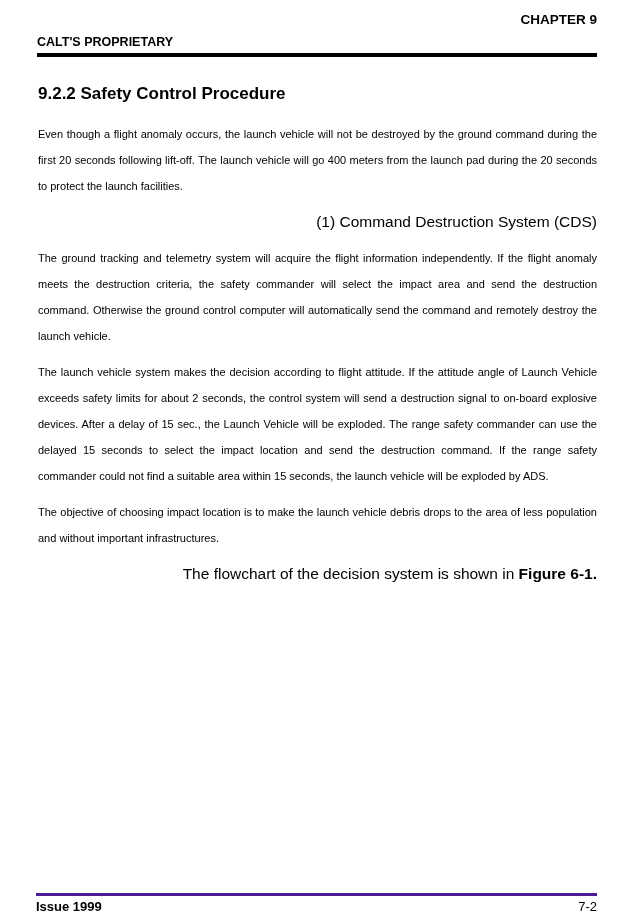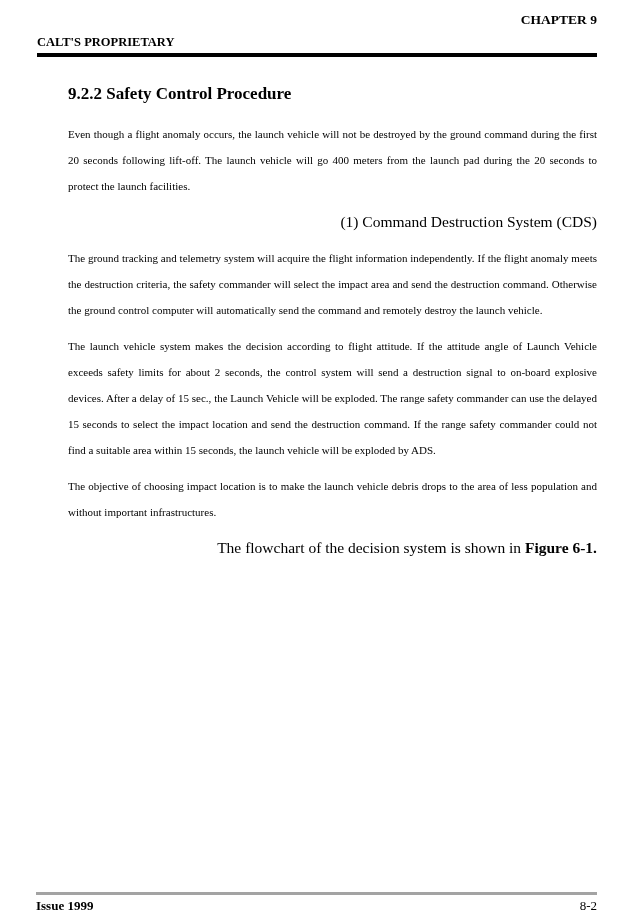--- a/index.html
+++ b/index.html
@@ -5,21 +5,21 @@
   html, body {
     margin: 0;
     padding: 0;
     background: #ffffff;
   }
   .page {
     position: relative;
     width: 634px;
     height: 919px;
     background: #ffffff;
-    font-family: Liberation Serif, serif;
+    font-family: Liberation Sans, sans-serif;
     color: #000000;
     overflow: hidden;
     box-sizing: border-box;
   }
   .header {
     padding: 12px 37px 0 37px;
   }
   .chapter-label {
     text-align: right;
     font-weight: bold;
@@ -33,21 +33,20 @@
     line-height: 15px;
     margin-top: 7px;
   }
   .header-rule {
     border: 0;
     border-top: 4px solid #000000;
     margin: 3px 0 0 0;
   }
   .content {
     padding: 0 37px 0 38px;
-    margin-left: 30px;
   }
   .section-heading {
     font-size: 17px;
     font-weight: bold;
     margin: 27px 0 0 0;
     line-height: 20px;
   }
   .body-para {
     font-size: 11px;
     line-height: 26px;
@@ -64,21 +63,21 @@
     margin: 0 0 10px 0;
   }
   .bold-ref {
     font-weight: bold;
   }
   .footer {
     position: absolute;
     left: 36px;
     right: 37px;
     bottom: 5px;
-    border-top: 3px solid #a3a3a3;
+    border-top: 3px solid #4c1d95;
     padding-top: 3px;
     display: flex;
     justify-content: space-between;
     align-items: baseline;
   }
   .footer-issue {
     font-weight: bold;
     font-size: 13px;
   }
   .footer-page {
@@ -109,16 +108,16 @@
 
     <p class="body-para">The launch vehicle system makes the decision according to flight attitude. If the attitude angle of Launch Vehicle exceeds safety limits for about 2 seconds, the control system will send a destruction signal to on-board explosive devices. After a delay of 15 sec., the Launch Vehicle will be exploded. The range safety commander can use the delayed 15 seconds to select the impact location and send the destruction command. If the range safety commander could not find a suitable area within 15 seconds, the launch vehicle will be exploded by ADS.</p>
 
     <p class="body-para">The objective of choosing impact location is to make the launch vehicle debris drops to the area of less population and without important infrastructures.</p>
 
     <p class="list-line"><span>The flowchart of the decision system is shown in </span><span class="bold-ref">Figure 6-1.</span></p>
   </div>
 
   <div class="footer">
     <span class="footer-issue">Issue 1999</span>
-    <span class="footer-page">8-2</span>
+    <span class="footer-page">7-2</span>
   </div>
 
 </div>
 
 </body></html>

